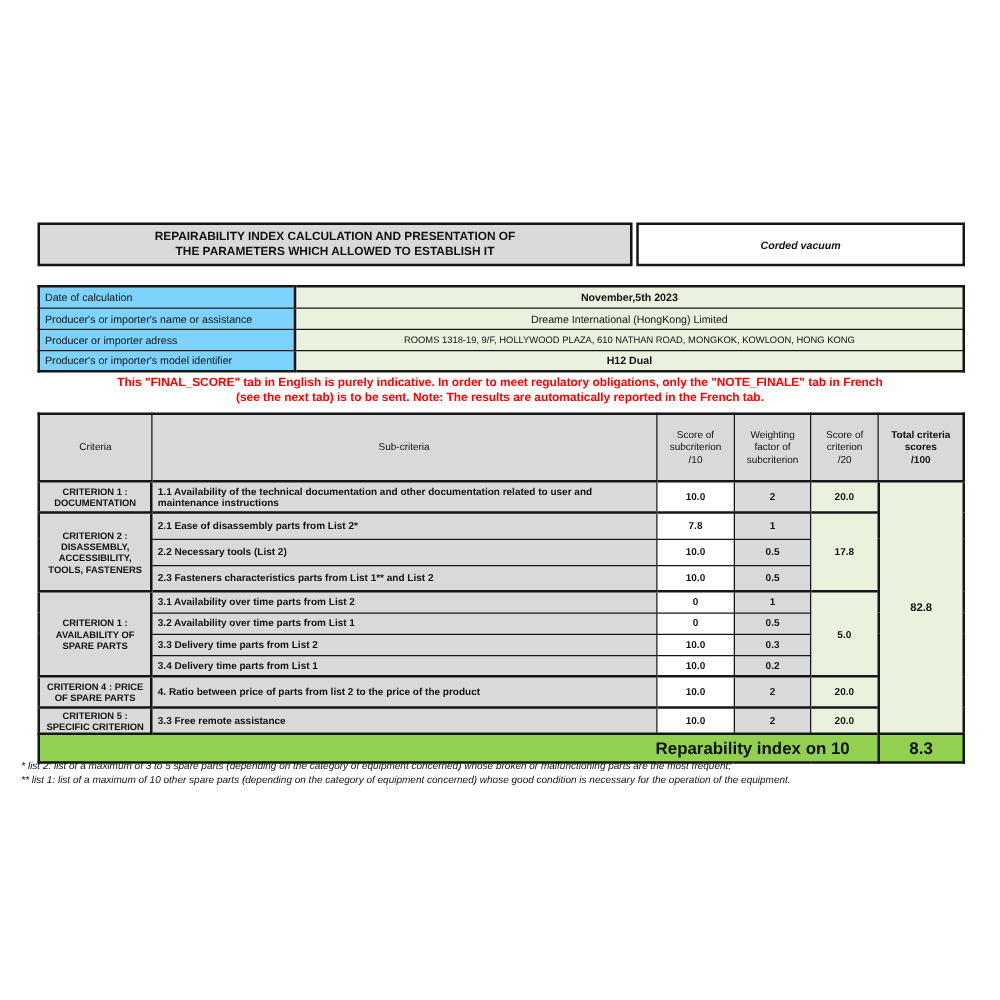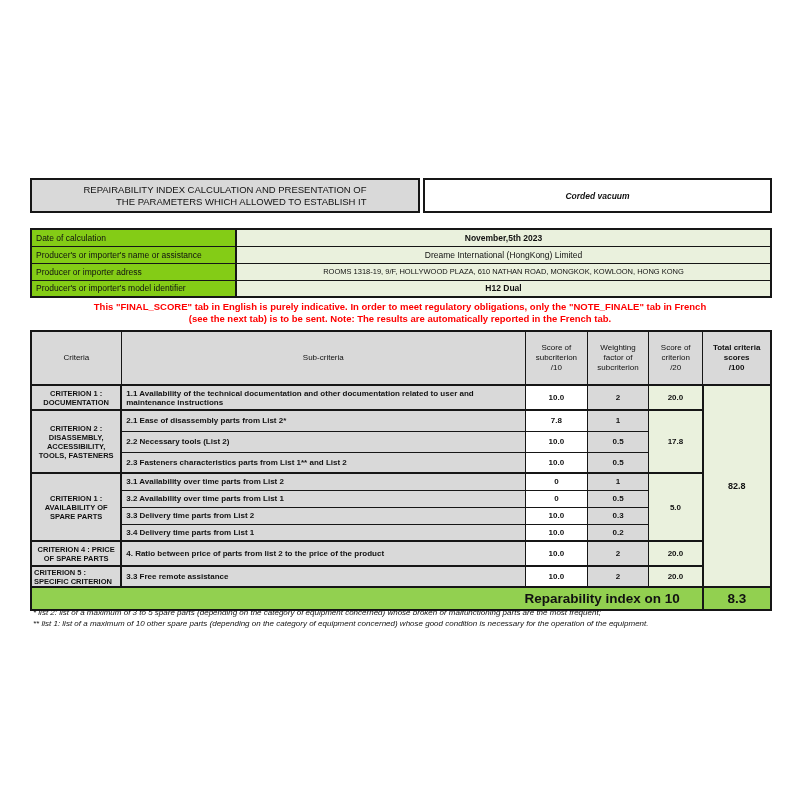--- a/index.html
+++ b/index.html
@@ -3,35 +3,35 @@
 <meta charset="utf-8">
 <style>
   * { box-sizing: border-box; margin: 0; padding: 0; }
   html, body { width: 800px; height: 800px; background: #ffffff; }
   body { font-family: "Liberation Sans", sans-serif; color: #111; }
   .sheet { position: relative; width: 800px; height: 800px; background: #fff; overflow: hidden; }
 
   
   .hdr { position: absolute; left: 30px; top: 178px; width: 742px; height: 35px; display: flex; }
   .hdr-left {
-    width: 390px; background: #d9d9d9; border: 2px solid #161616;
+    width: 476px; background: #d9d9d9; border: 2px solid #161616;
     display: flex; align-items: center; justify-content: center;
-    font-weight: normal; font-size: 9.5px; line-height: 12px; text-align: right; white-space: pre-line;
+    font-weight: bold; font-size: 9.5px; line-height: 12px; text-align: center; white-space: pre-line;
   }
   .hdr-right {
     flex: 1; margin-left: 3px; background: #ffffff; border: 2px solid #161616;
     display: flex; align-items: center; justify-content: center;
     font-weight: bold; font-style: italic; font-size: 8.5px; text-align: center;
   }
 
   
   .info { position: absolute; left: 30px; top: 228px; width: 742px; border-collapse: collapse; }
   .info td { border: 1px solid #161616; height: 17px; font-size: 8.5px; vertical-align: middle; }
   .info { border: 2px solid #161616; }
-  .info td.lbl { width: 205px; background: #84cc16; padding-left: 4px; border-right: 2px solid #161616; margin-left: 35px; }
+  .info td.lbl { width: 205px; background: #7dd3fc; padding-left: 4px; border-right: 2px solid #161616; margin-left: 35px; }
   .info td.val { background: #eaf1dd; text-align: center; }
   .info tr.bold td.val { font-weight: bold; }
   .info td.small { font-size: 7.5px; }
 
   
   .warning {
     position: absolute; left: 14px; top: 301px; width: 772px;
     color: #fe0000; font-weight: bold; font-size: 9.5px; line-height: 12px;
     text-align: center; white-space: pre-line;
   }
@@ -39,21 +39,21 @@
   
   .score { position: absolute; left: 30px; top: 330px; width: 742px; border-collapse: collapse; border: 2px solid #161616; table-layout: fixed; }
   .score th, .score td { border: 1px solid #161616; vertical-align: middle; }
   .score th {
     background: #d9d9d9; font-weight: normal; font-size: 8px; line-height: 10px;
     height: 54px; text-align: center; white-space: pre-line; border-bottom: 2px solid #161616;
   }
   .score th.total-h { font-weight: bold; }
   .score td { font-size: 8px; font-weight: bold; }
   .score td.crit { background: #d9d9d9; text-align: center; font-size: 7.5px; line-height: 9px; white-space: pre-line; border-right: 2px solid #161616; }
-  .score td.crit-left { text-align: left; padding: 0 2px; }
+  .score td.crit-left { text-align: center; padding: 0 2px; }
   .score td.sub { background: #d9d9d9; text-align: left; padding: 1px 4px; line-height: 9px; white-space: pre-line; }
   .score td.val { background: #ffffff; text-align: center; }
   .score td.wgt { background: #d9d9d9; text-align: center; }
   .score td.cscore { background: #eaf1dd; text-align: center; }
   .score td.total { background: #eaf1dd; text-align: center; font-size: 9px; border-left: 2px solid #161616; }
   .score tr.gstart td { border-top: 2px solid #161616; }
   .score tr.r-11 { height: 25px; }
   .score tr.r-2x { height: 21px; }
   .score tr.r-3x { height: 17px; }
   .score tr.r-4  { height: 25px; }
@@ -61,21 +61,21 @@
   .score tr.r-idx { height: 23px; }
   .score td.idx-label {
     background: #92d050; text-align: right; padding-right: 22px;
     font-size: 13.5px; border: 2px solid #161616;
   }
   .score td.idx-value {
     background: #92d050; text-align: center; font-size: 13.5px; border: 2px solid #161616;
   }
 
   
-  .footnotes { position: absolute; left: 33px; top: 607px; width: 742px; font-style: italic; font-size: 8px; line-height: 11px; }
+  .footnotes { position: absolute; left: 17px; top: 607px; width: 742px; font-style: italic; font-size: 8px; line-height: 11px; }
 </style>
 </head>
 <body>
 
 <div class="sheet">
 
   <div class="hdr">
     <div class="hdr-left">REPAIRABILITY INDEX CALCULATION AND PRESENTATION OF
 THE PARAMETERS WHICH ALLOWED TO ESTABLISH IT</div>
     <div class="hdr-right">Corded vacuum</div>

